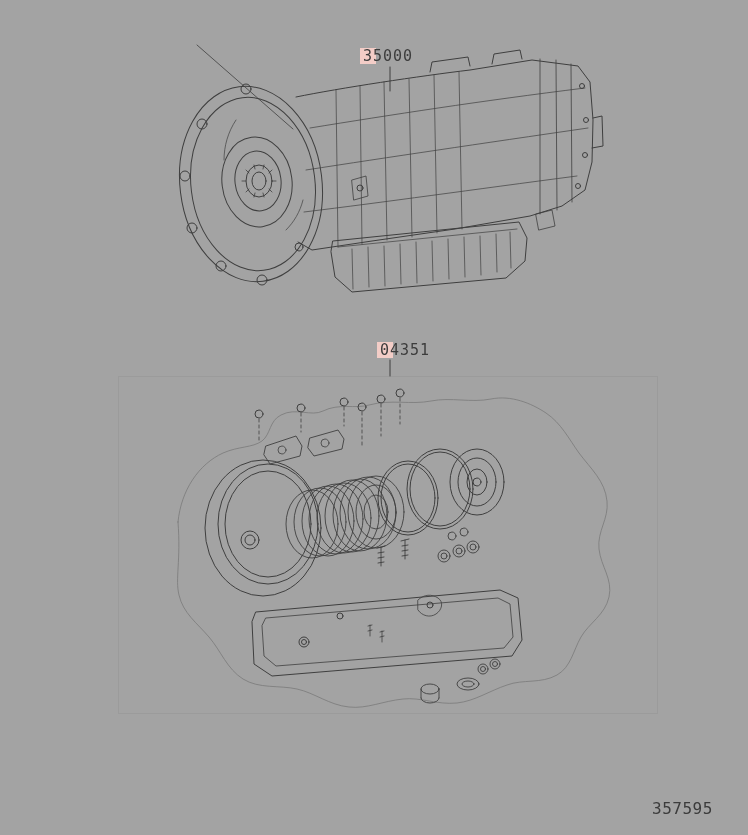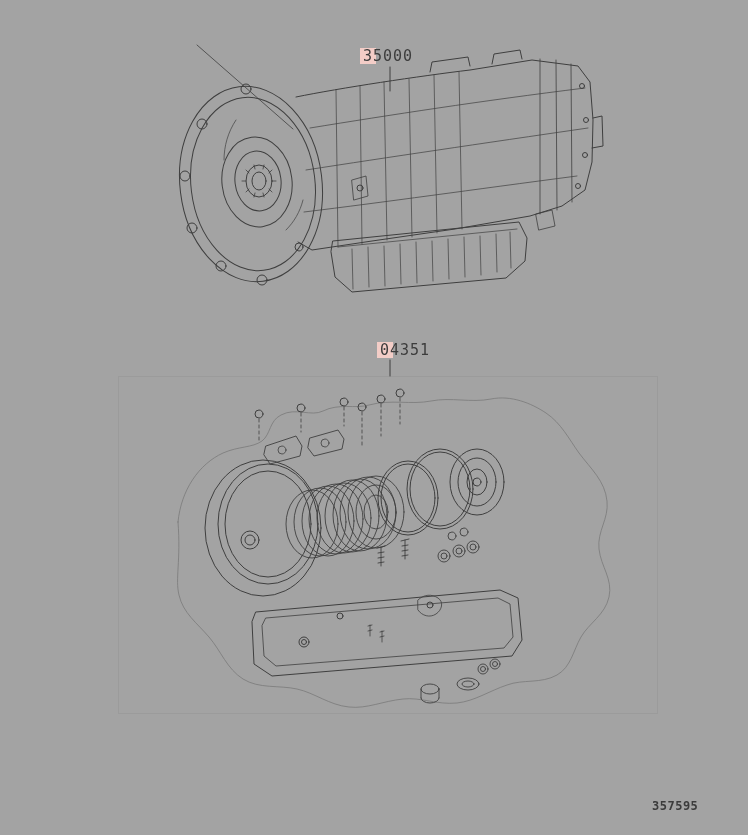--- a/index.html
+++ b/index.html
@@ -37,25 +37,24 @@
     left:-3px; top:0px;
     width:16px; height:16px;
     background:var(--hl, #f3cdc7);
   }
   .part-label .num { position:relative; }
   .label-assembly { left:363px; top:48px; }
   .label-kit      { left:366px; top:342px;margin-left:14px; }
   .footer-code {
     position:absolute;
     left:652px; top:799px;
-    font-size:12px;
+    font-size:16px;
     letter-spacing:0.5px;
     color:#3c3c3c;
     z-index:5;
-    font-weight:bold;
   }
 </style>
 </head>
 <body>
 
 <div class="page">
 
   <div class="kit-box"></div>
 
   <svg class="art" viewBox="0 0 748 835" xmlns="http://www.w3.org/2000/svg">

